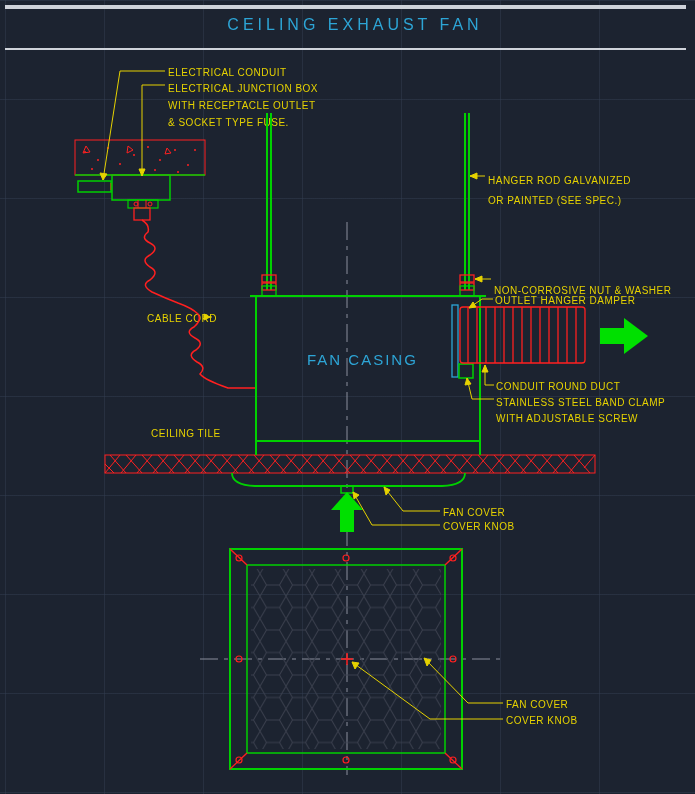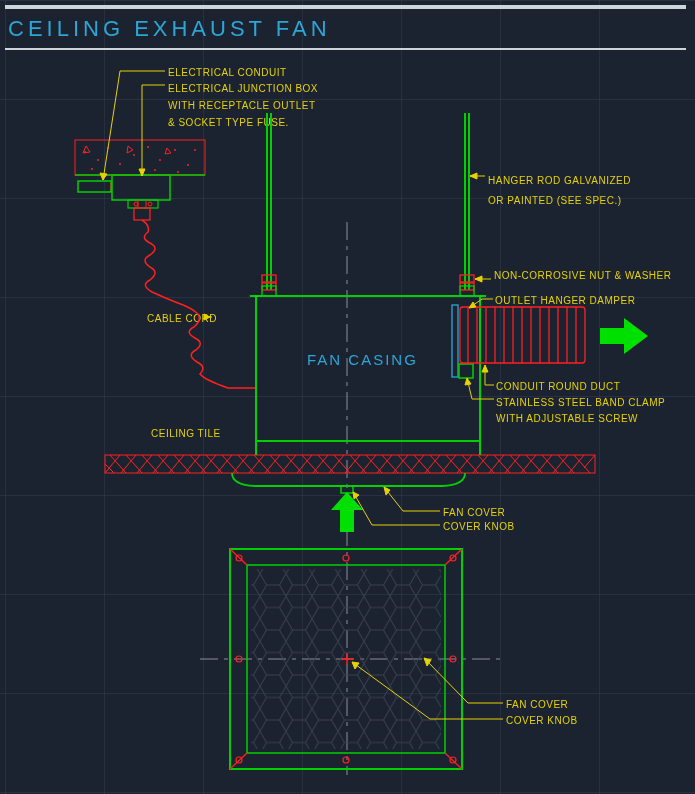--- a/index.html
+++ b/index.html
@@ -21,23 +21,24 @@
   }
   .page-border {
     position: absolute; top: 5px; left: 5px; right: 9px; height: 4px;
     background: #cfd3da;
   }
   .page-border-b {
     position: absolute; top: 48px; left: 5px; right: 9px; height: 2px;
     background: #cfd3da;
   }
   .title {
-    position: absolute; top: 16px; left: 8px; right: 0;
+    position: absolute; top: 16px; left: 15px; right: 0;
+    text-align: center;
     color: #2da5d6;
-    font-size: 22px;
+    font-size: 16px;
     letter-spacing: 4px;
     font-weight: 400;
   }
   .label {
     position: absolute;
     color: #e6d200;
     font-size: 10px;
     letter-spacing: 0.5px;
     white-space: pre;
     font-family: Arial, sans-serif;
@@ -59,21 +60,21 @@
 <div class="page-border-b"></div>
 
 <div class="title">CEILING  EXHAUST  FAN</div>
 
 <div class="label" style="top:67px; left:168px">ELECTRICAL CONDUIT</div>
 <div class="label" style="top:80px; left:168px; line-height:17px">ELECTRICAL JUNCTION BOX
 WITH RECEPTACLE OUTLET
 &amp; SOCKET TYPE FUSE.</div>
 <div class="label" style="top:171px; left:488px; line-height:20px">HANGER ROD GALVANIZED
 OR PAINTED (SEE SPEC.)</div>
-<div class="label" style="top:270px; left:494px">NON-CORROSIVE NUT &amp; WASHER</div>
+<div class="label" style="top:285px; left:494px">NON-CORROSIVE NUT &amp; WASHER</div>
 <div class="label" style="top:295px; left:495px">OUTLET HANGER DAMPER</div>
 <div class="label" style="top:313px; left:147px">CABLE CORD</div>
 <div class="label-cyan" style="top:351px; left:307px">FAN CASING</div>
 <div class="label" style="top:381px; left:496px">CONDUIT ROUND DUCT</div>
 <div class="label" style="top:395px; left:496px; line-height:16px">STAINLESS STEEL BAND CLAMP
 WITH ADJUSTABLE SCREW</div>
 <div class="label" style="top:428px; left:151px">CEILING TILE</div>
 <div class="label" style="top:507px; left:443px">FAN COVER</div>
 <div class="label" style="top:521px; left:443px">COVER KNOB</div>
 <div class="label" style="top:699px; left:506px">FAN COVER</div>

